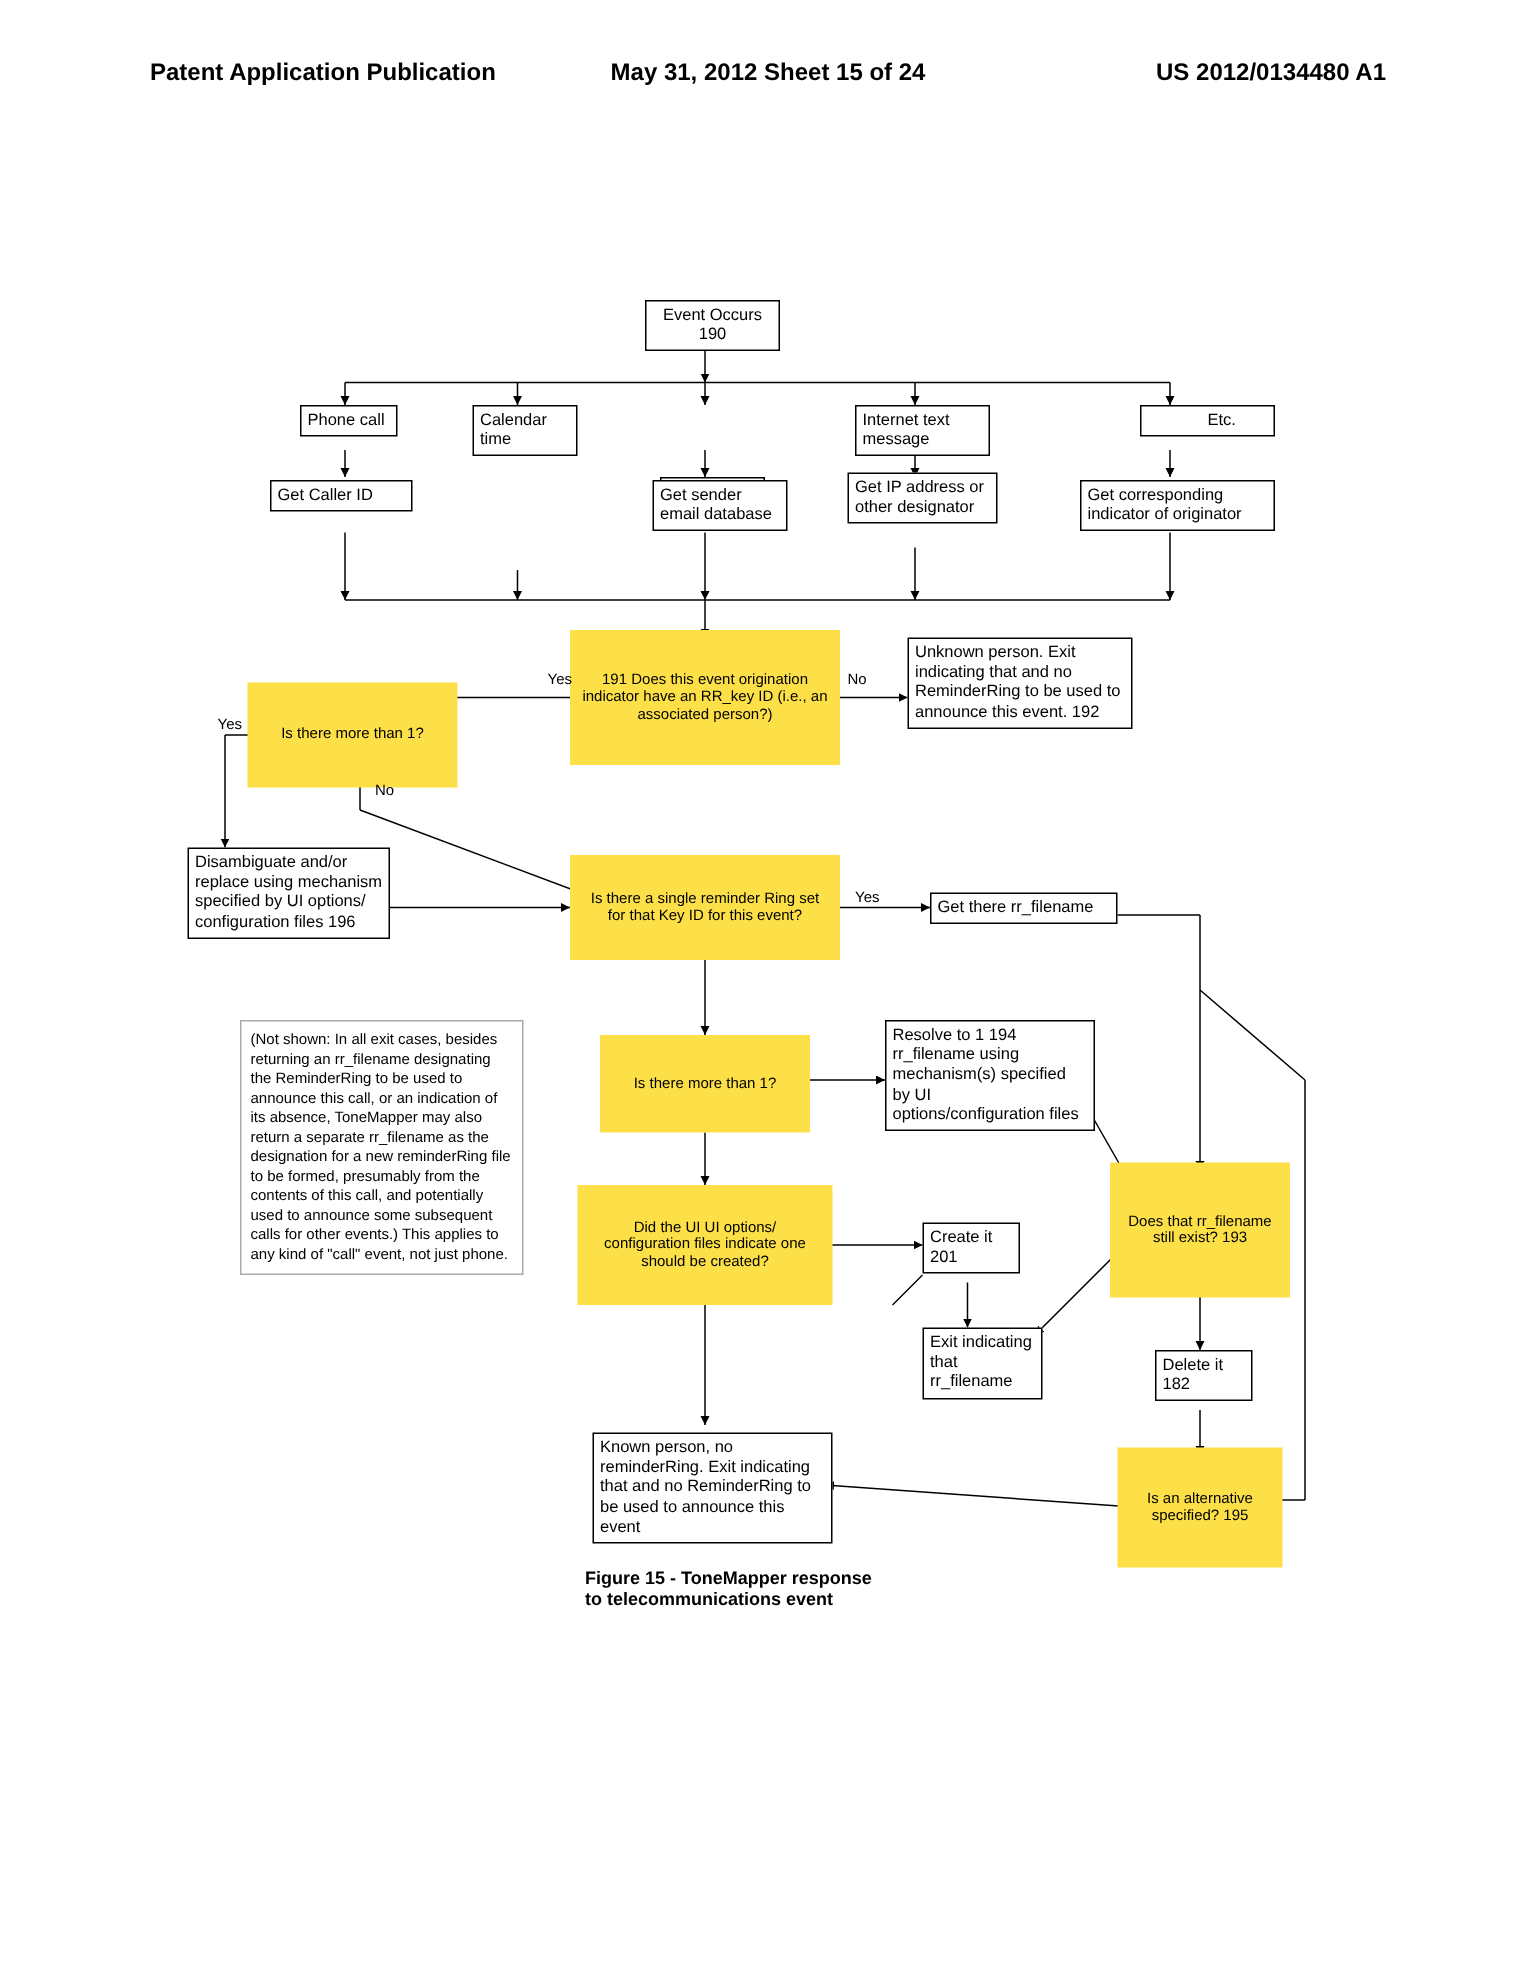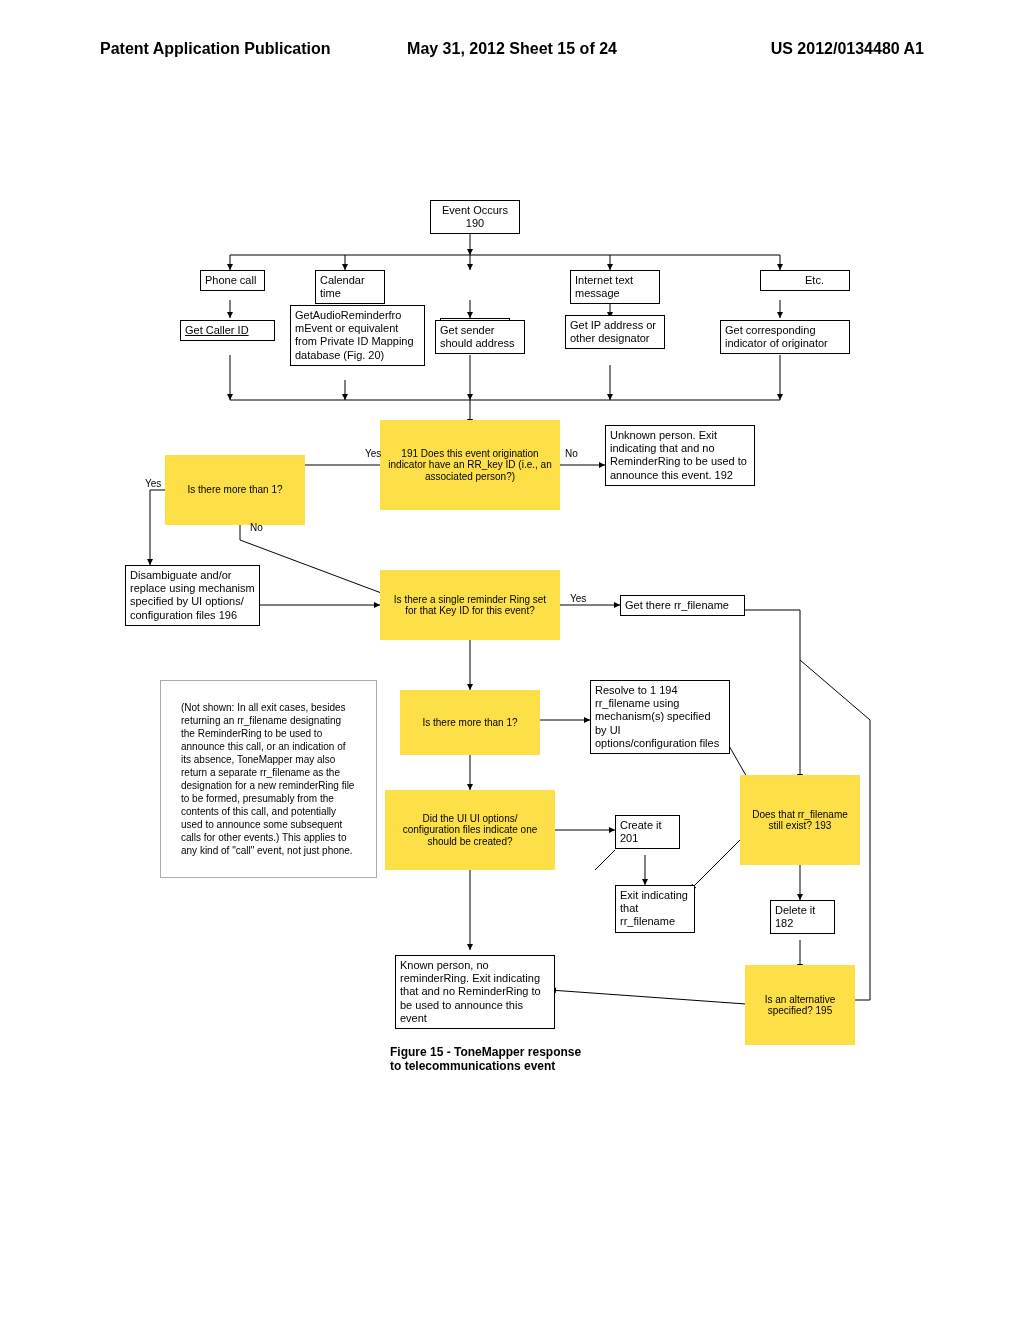--- a/index.html
+++ b/index.html
@@ -68,21 +68,21 @@
 }
 .lbl {
   position: absolute;
   font-size: 10px;
 }
 .note {
   position: absolute;
   border: 1px solid #aaa;
   background: #fff;
   font-size: 10px;
-  padding: 20px;
+  padding: 6px;
   line-height: 1.3;
 }
 .caption {
   position: absolute;
   font-size: 12px;
   font-weight: bold;
 }
 svg.arrows {
   position: absolute;
   top: 0; left: 0;
@@ -183,28 +183,23 @@
     <div class="box" style="left:80px; top:70px; width:55px;">Phone
 call</div>
     <div class="box" style="left:195px; top:70px; width:60px;">Calendar
 time</div>
     <div class="box" style="left:320px; top:70px; width:60px;margin-top:48px;">Email
 message</div>
     <div class="box" style="left:450px; top:70px; width:80px;">Internet
 text message</div>
     <div class="box" style="left:640px; top:70px; width:40px;padding-left:44px;">Etc.</div>
 
-    <div class="box" style="left:60px; top:120px; width:85px;text-decoration:underline;">Get Caller ID</div>
-    <div class="box" style="left:170px; top:105px; width:125px;">GetAudioReminderfro
-mEvent or equivalent
-from Private ID
-Mapping database
-(Fig. 20)</div>
+    <div class="box" style="left:60px; top:120px; width:85px;">Get Caller ID</div>
     <div class="box" style="left:315px; top:120px; width:80px;">Get sender
-should address</div>
+email database</div>
     <div class="box" style="left:445px; top:115px; width:90px;">Get IP address
 or other
 designator</div>
     <div class="box" style="left:600px; top:120px; width:120px;">Get corresponding
 indicator of originator</div>
 
     <div class="diamond" style="left:260px; top:220px; width:180px; height:90px;">
       <div class="dtext">191
 Does this event
 origination indicator have an

